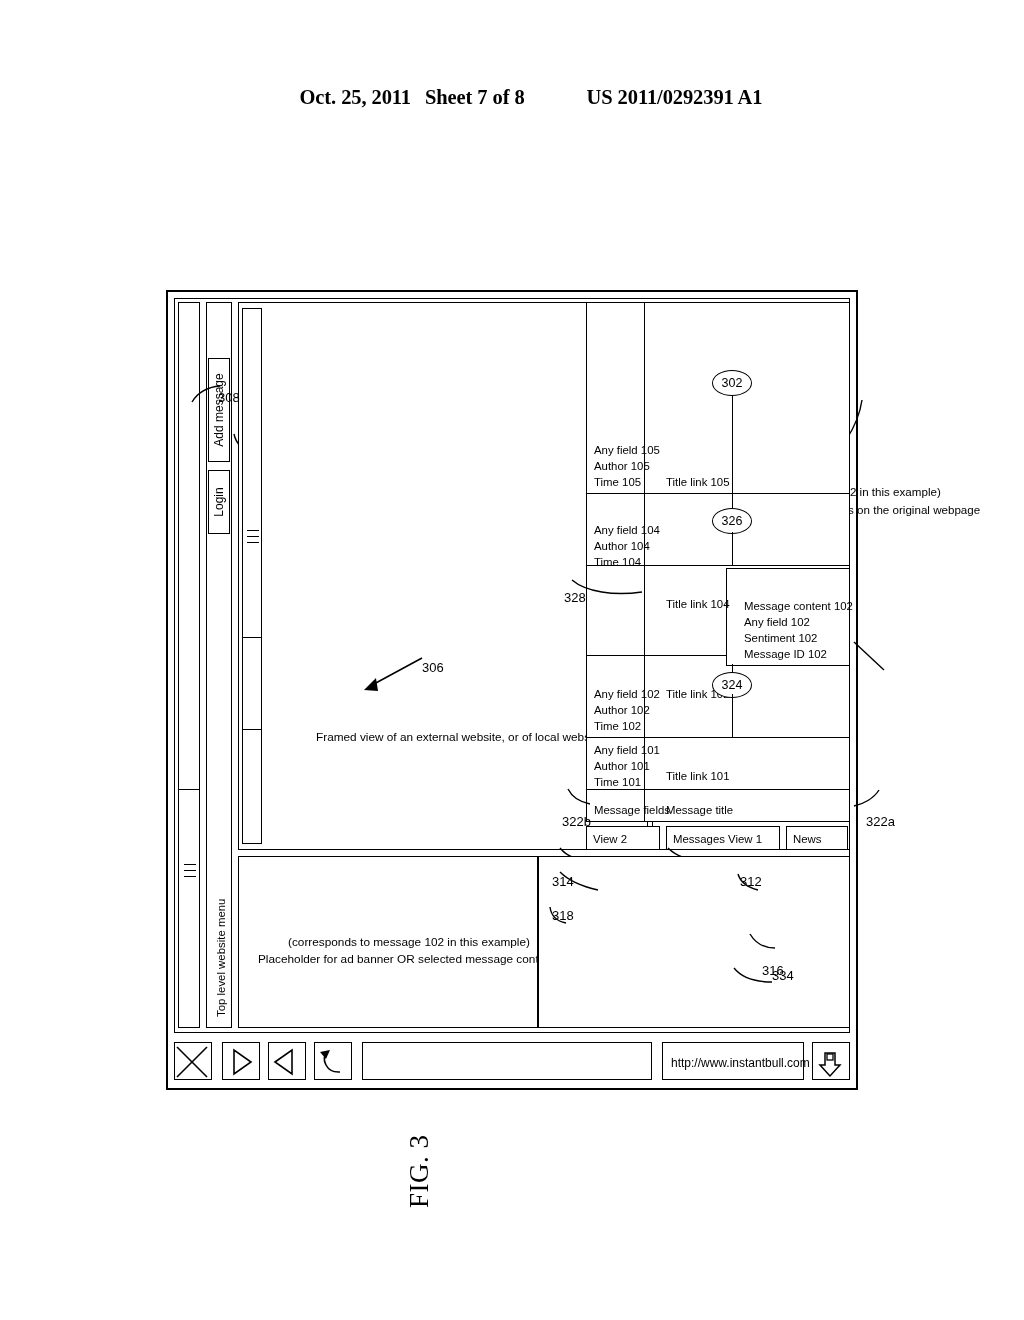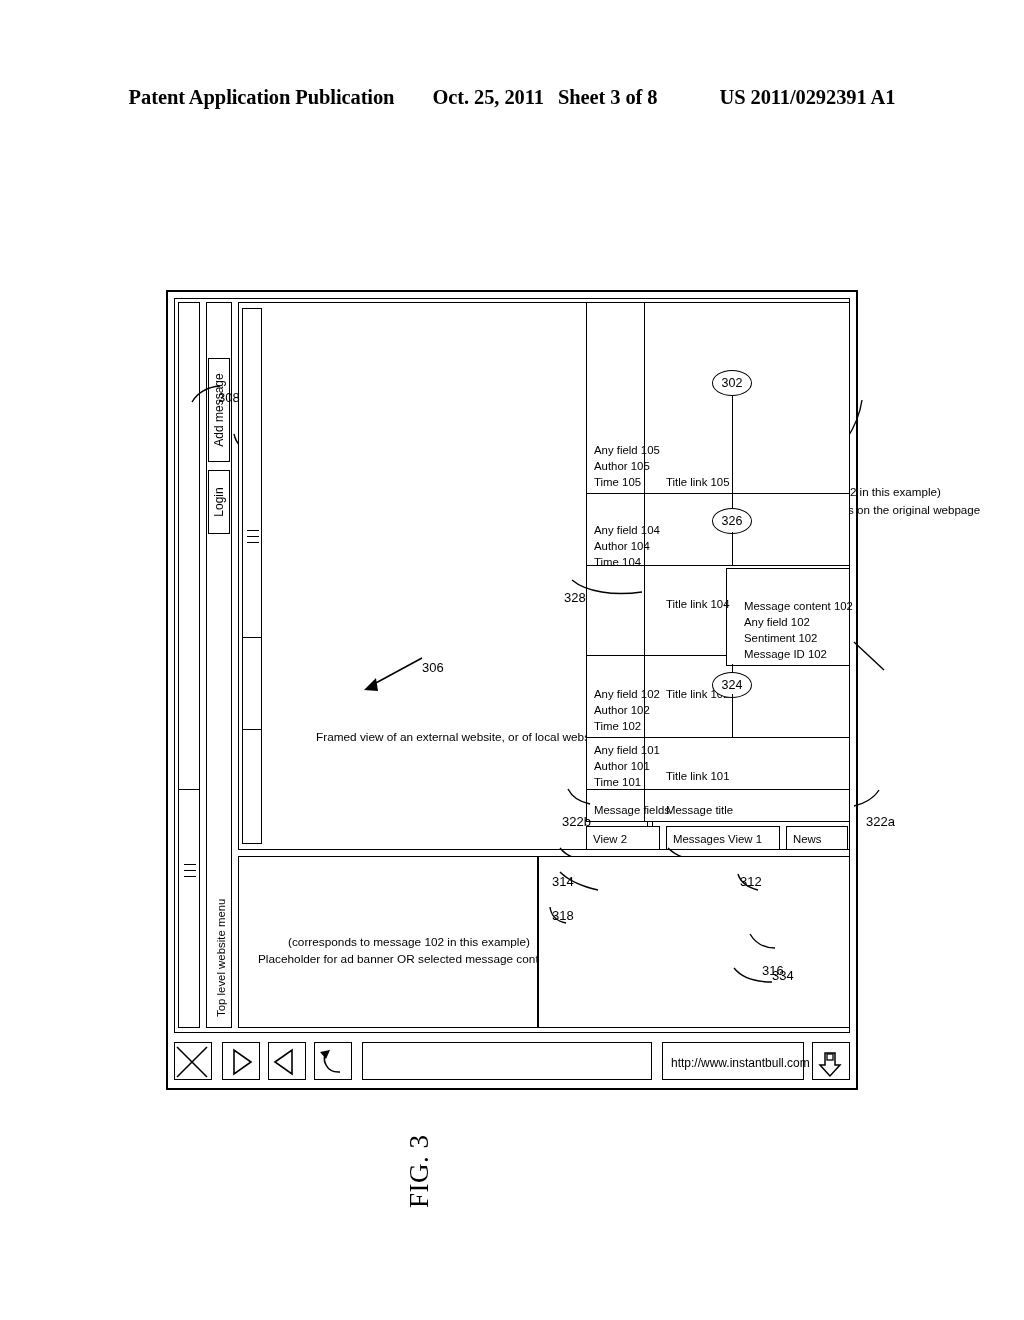--- a/index.html
+++ b/index.html
@@ -115,25 +115,24 @@
     position: absolute;
     font-family: "Liberation Sans", sans-serif;
     font-size: 11.4px; color: #000; line-height: 1.42;
     white-space: nowrap;
   }
 </style>
 </head>
 <body>
 
 <div id="pub-header">
-  <span class="seg">Patent Application Publication</span>
   <span class="gap-a"></span>
   <span class="seg">Oct. 25, 2011</span>
   <span class="gap-b"></span>
-  <span class="seg">Sheet 3 of 8</span>
+  <span class="seg">Sheet 7 of 8</span>
   <span class="gap-c"></span>
   <span class="seg">US 2011/0292391 A1</span>
 </div>
 
 <div id="fig-stage">
 <div id="fig-rot">
 
   <div class="fig-label" style="left:-118px; top:238px;">FIG. 3</div>
 
   <div id="win-outer"></div>

